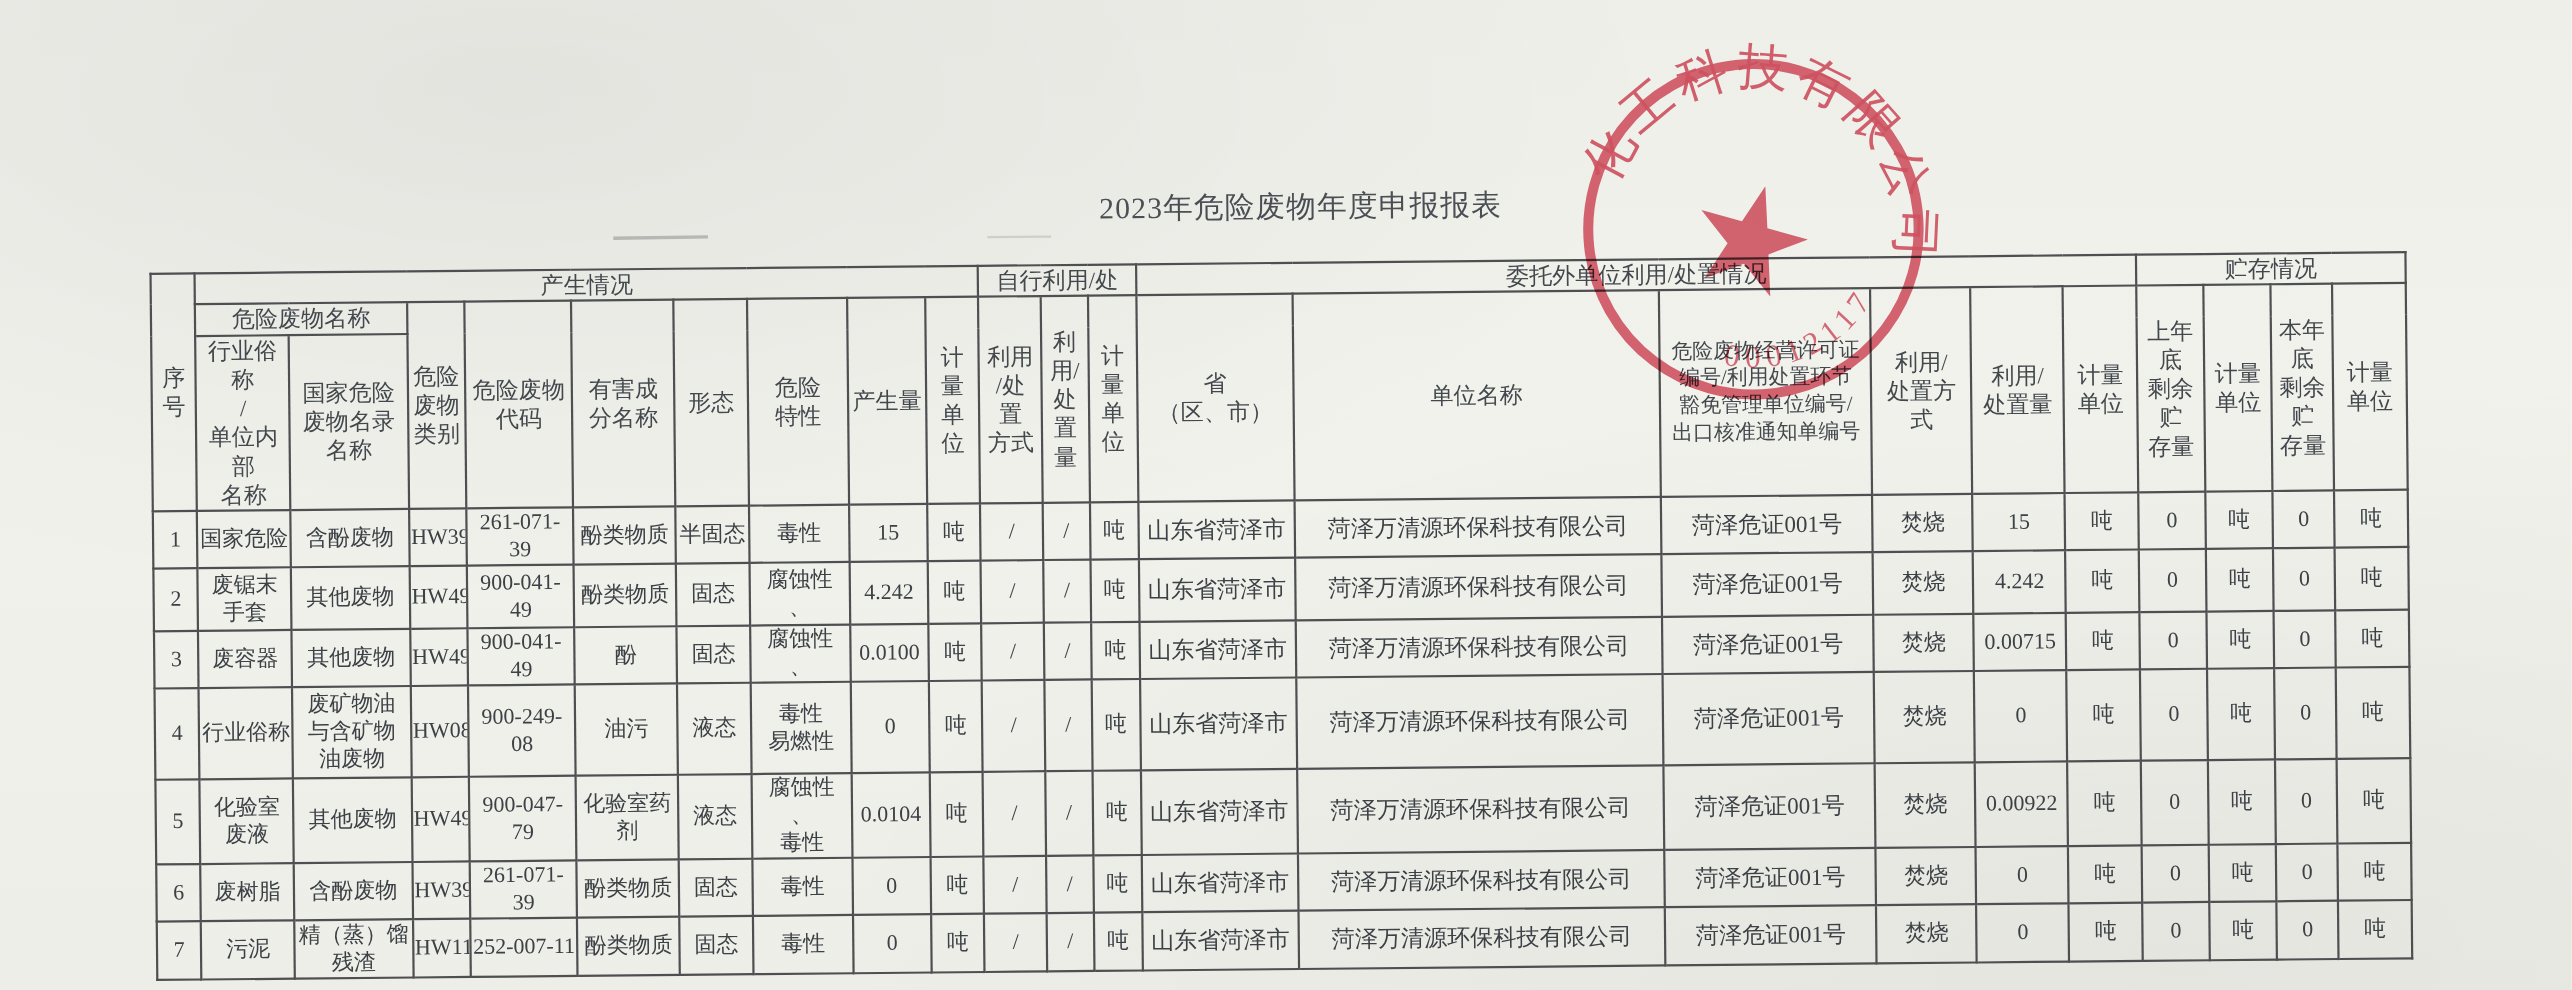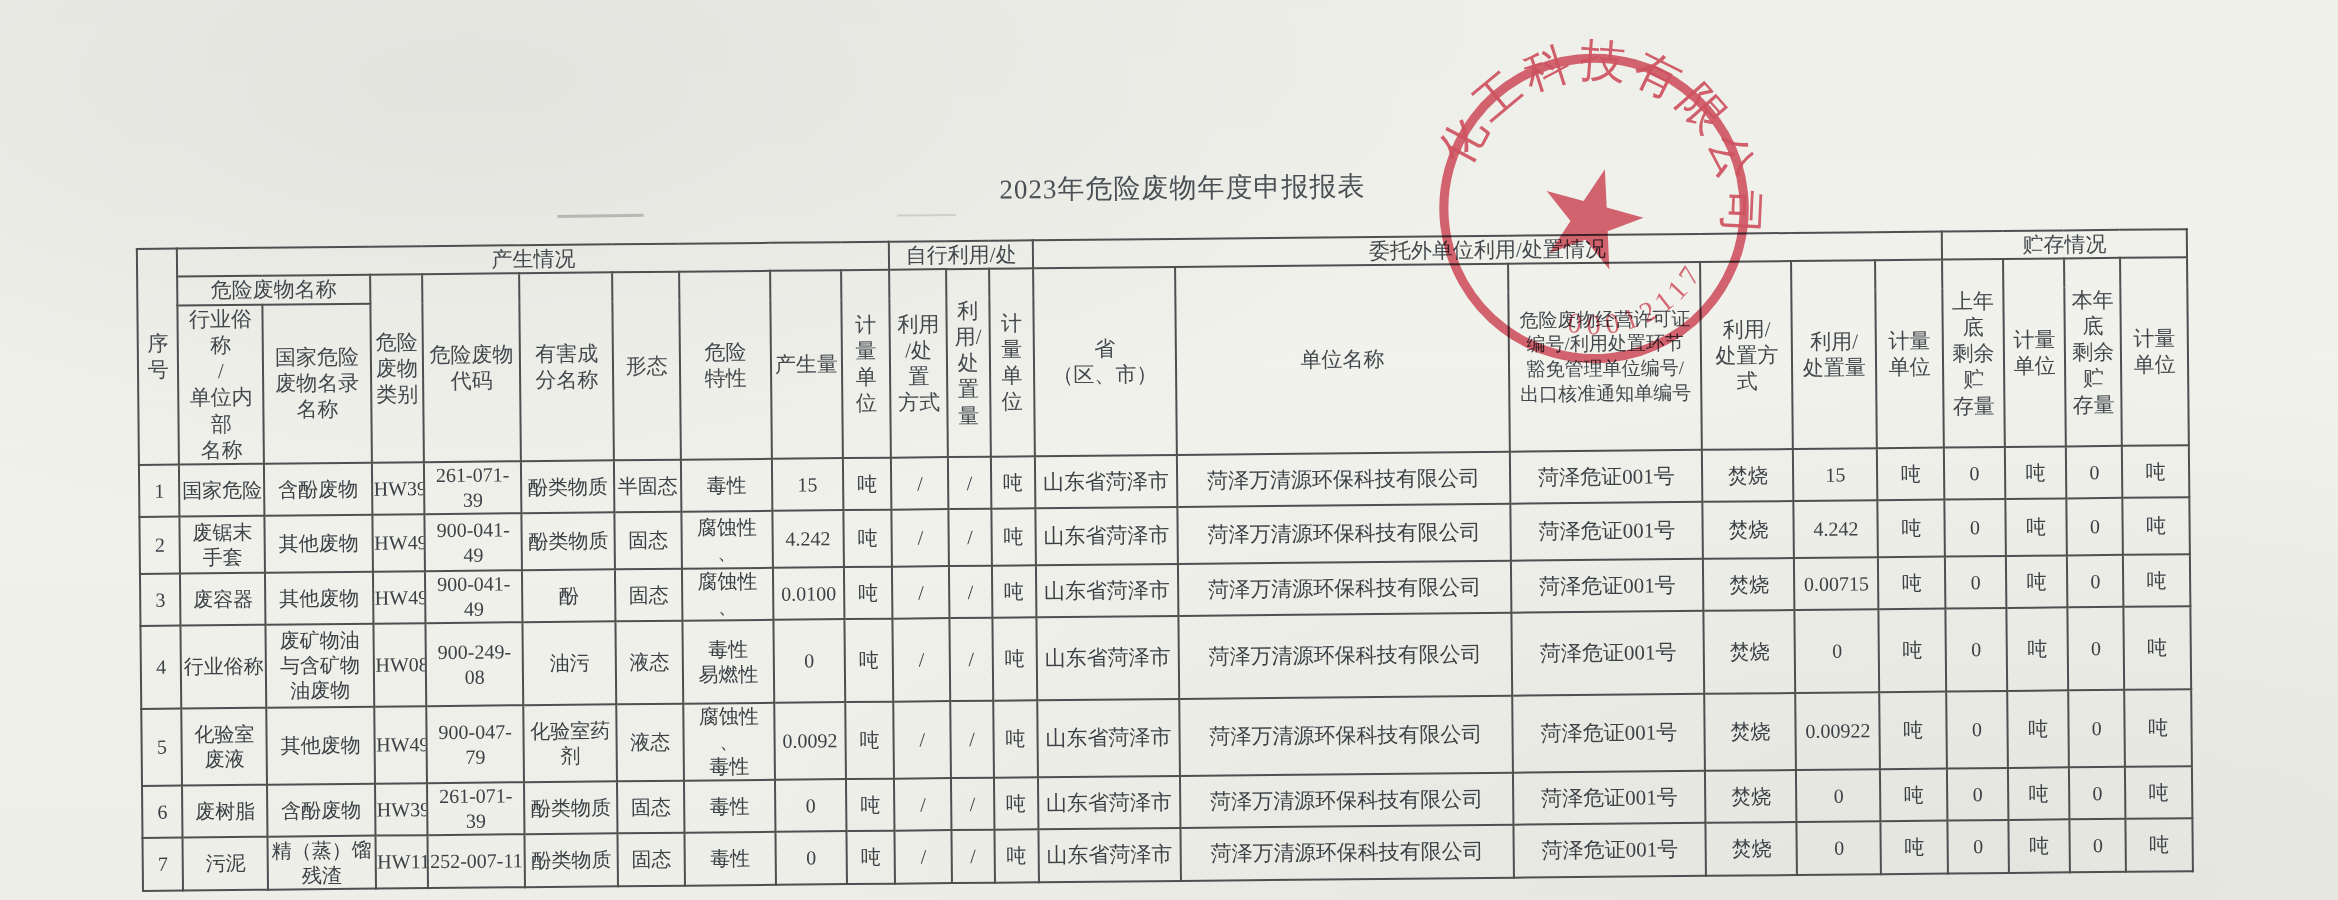--- a/index.html
+++ b/index.html
@@ -275,21 +275,21 @@
           <td class="c-name1">化验室
 废液</td>
           <td class="c-name2">其他废物</td>
           <td class="c-category">HW49</td>
           <td class="c-code">900-047-79</td>
           <td class="c-component">化验室药剂</td>
           <td class="c-form">液态</td>
           <td class="c-hazard">腐蚀性
 、
 毒性</td>
-          <td class="c-amount num">0.0092</td>
+          <td class="c-amount num">0.0104</td>
           <td class="c-unit_a">吨</td>
           <td class="c-self_method">/</td>
           <td class="c-self_amount num">/</td>
           <td class="c-unit_b">吨</td>
           <td class="c-province">山东省菏泽市</td>
           <td class="c-company">菏泽万清源环保科技有限公司</td>
           <td class="c-license">菏泽危证001号</td>
           <td class="c-method">焚烧</td>
           <td class="c-disposed num">0.00922</td>
           <td class="c-unit_c">吨</td>

